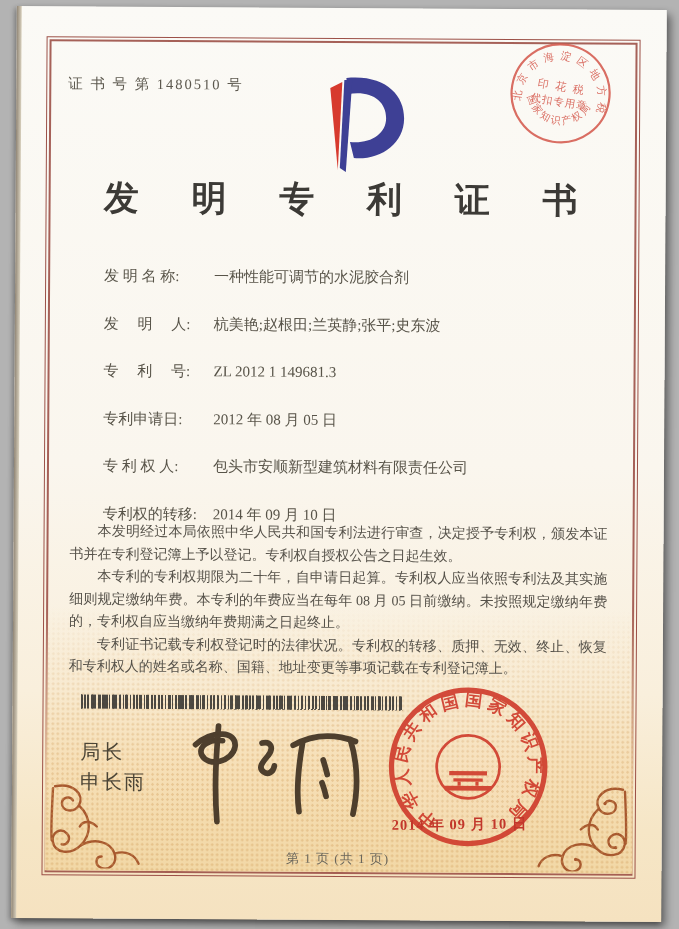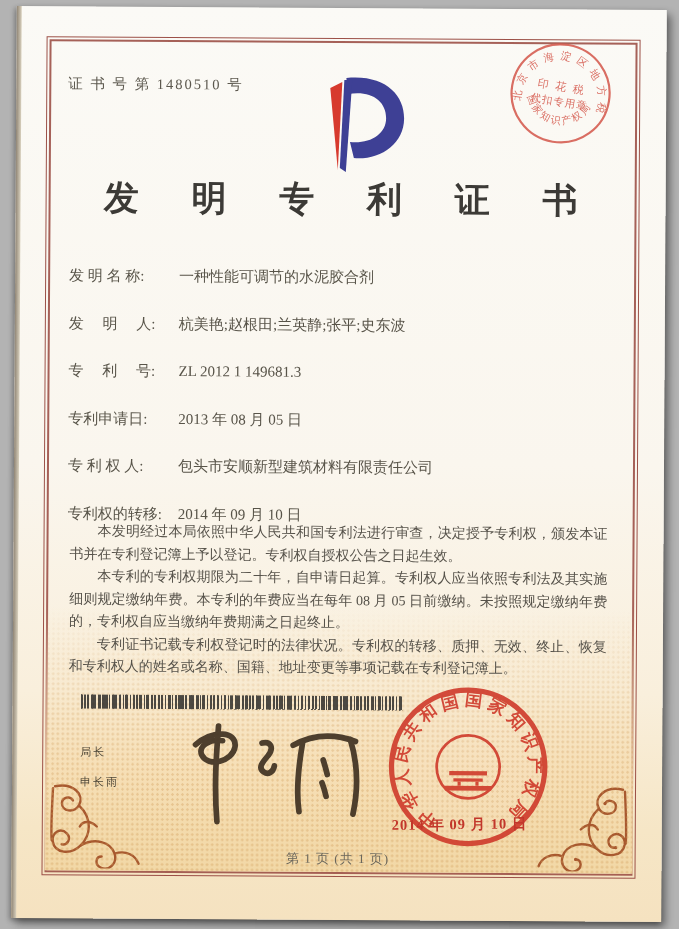--- a/index.html
+++ b/index.html
@@ -31,34 +31,34 @@
   .flourish.br{right:2px;bottom:2px;}
   .flourish.bl{left:2px;bottom:2px;transform:scaleX(-1);}
 
   .cert-no{position:absolute;left:52px;top:68px;font-size:14.5px;letter-spacing:2px;color:#5c584e;}
   .logo{position:absolute;left:256px;top:64px;width:140px;height:110px;}
   .title{position:absolute;left:0;top:168px;width:100%;text-align:center;
     font-size:35px;font-weight:bold;color:#3c3a36;letter-spacing:22px;text-indent:22px;}
 
   .fields{position:absolute;left:54px;top:246px;width:540px;}
   .field-row{height:47.5px;font-size:15px;color:#585449;display:flex;align-items:center;}
-  .field-label{display:inline-block;min-width:102px;white-space:pre;}
+  .field-label{display:inline-block;min-width:102px;white-space:pre;margin-left:35px;}
   .field-value{margin-left:8px;white-space:pre;}
 
   .paras{position:absolute;left:56px;top:514px;width:538px;}
   .paras p{margin:0;font-size:14px;line-height:22.5px;text-indent:2em;color:#56524a;
     text-align:justify;}
 
   .barcode{position:absolute;left:68px;top:688px;width:322px;height:14px;opacity:.78;
     background:
       repeating-linear-gradient(90deg,#1d1d1d 0 1.5px,transparent 1.5px 3.5px),
       repeating-linear-gradient(90deg,#1d1d1d 0 1px,transparent 1px 6.5px),
       repeating-linear-gradient(90deg,#1d1d1d 0 2px,transparent 2px 11px);}
 
-  .signer{position:absolute;left:68px;top:730px;font-size:11px;color:#4c4536;line-height:30px;letter-spacing:2px;}
+  .signer{position:absolute;left:68px;top:730px;font-size:20px;color:#4c4536;line-height:30px;letter-spacing:2px;}
   .signature{position:absolute;left:148px;top:706px;width:218px;height:115px;}
 
   .office-seal{position:absolute;left:372px;top:672px;width:168px;height:168px;opacity:.9;}
   .seal-date{position:absolute;left:380px;top:806px;width:170px;font-size:14.5px;font-weight:bold;
     color:#c2372b;letter-spacing:1px;transform:rotate(-1deg);}
 
   .tax-seal{position:absolute;left:484px;top:26px;width:120px;height:120px;opacity:.85;transform:rotate(9deg);}
 
   .footer{position:absolute;left:30px;top:842px;width:592px;text-align:center;
     font-size:13px;color:#6b675c;letter-spacing:1px;}
@@ -150,21 +150,21 @@
     <div class="field-row">
       <span class="field-label">发　 明　 人:</span>
       <span class="field-value">杭美艳;赵根田;兰英静;张平;史东波</span>
     </div>
     <div class="field-row">
       <span class="field-label">专　 利　 号:</span>
       <span class="field-value">ZL 2012 1 149681.3</span>
     </div>
     <div class="field-row">
       <span class="field-label">专利申请日:</span>
-      <span class="field-value">2013 年 08 月 05 日</span>
+      <span class="field-value">2012 年 08 月 05 日</span>
     </div>
     <div class="field-row">
       <span class="field-label">专 利 权 人:</span>
       <span class="field-value">包头市安顺新型建筑材料有限责任公司</span>
     </div>
     <div class="field-row">
       <span class="field-label">专利权的转移:</span>
       <span class="field-value">2014 年 09 月 10 日</span>
     </div>
   </div>

